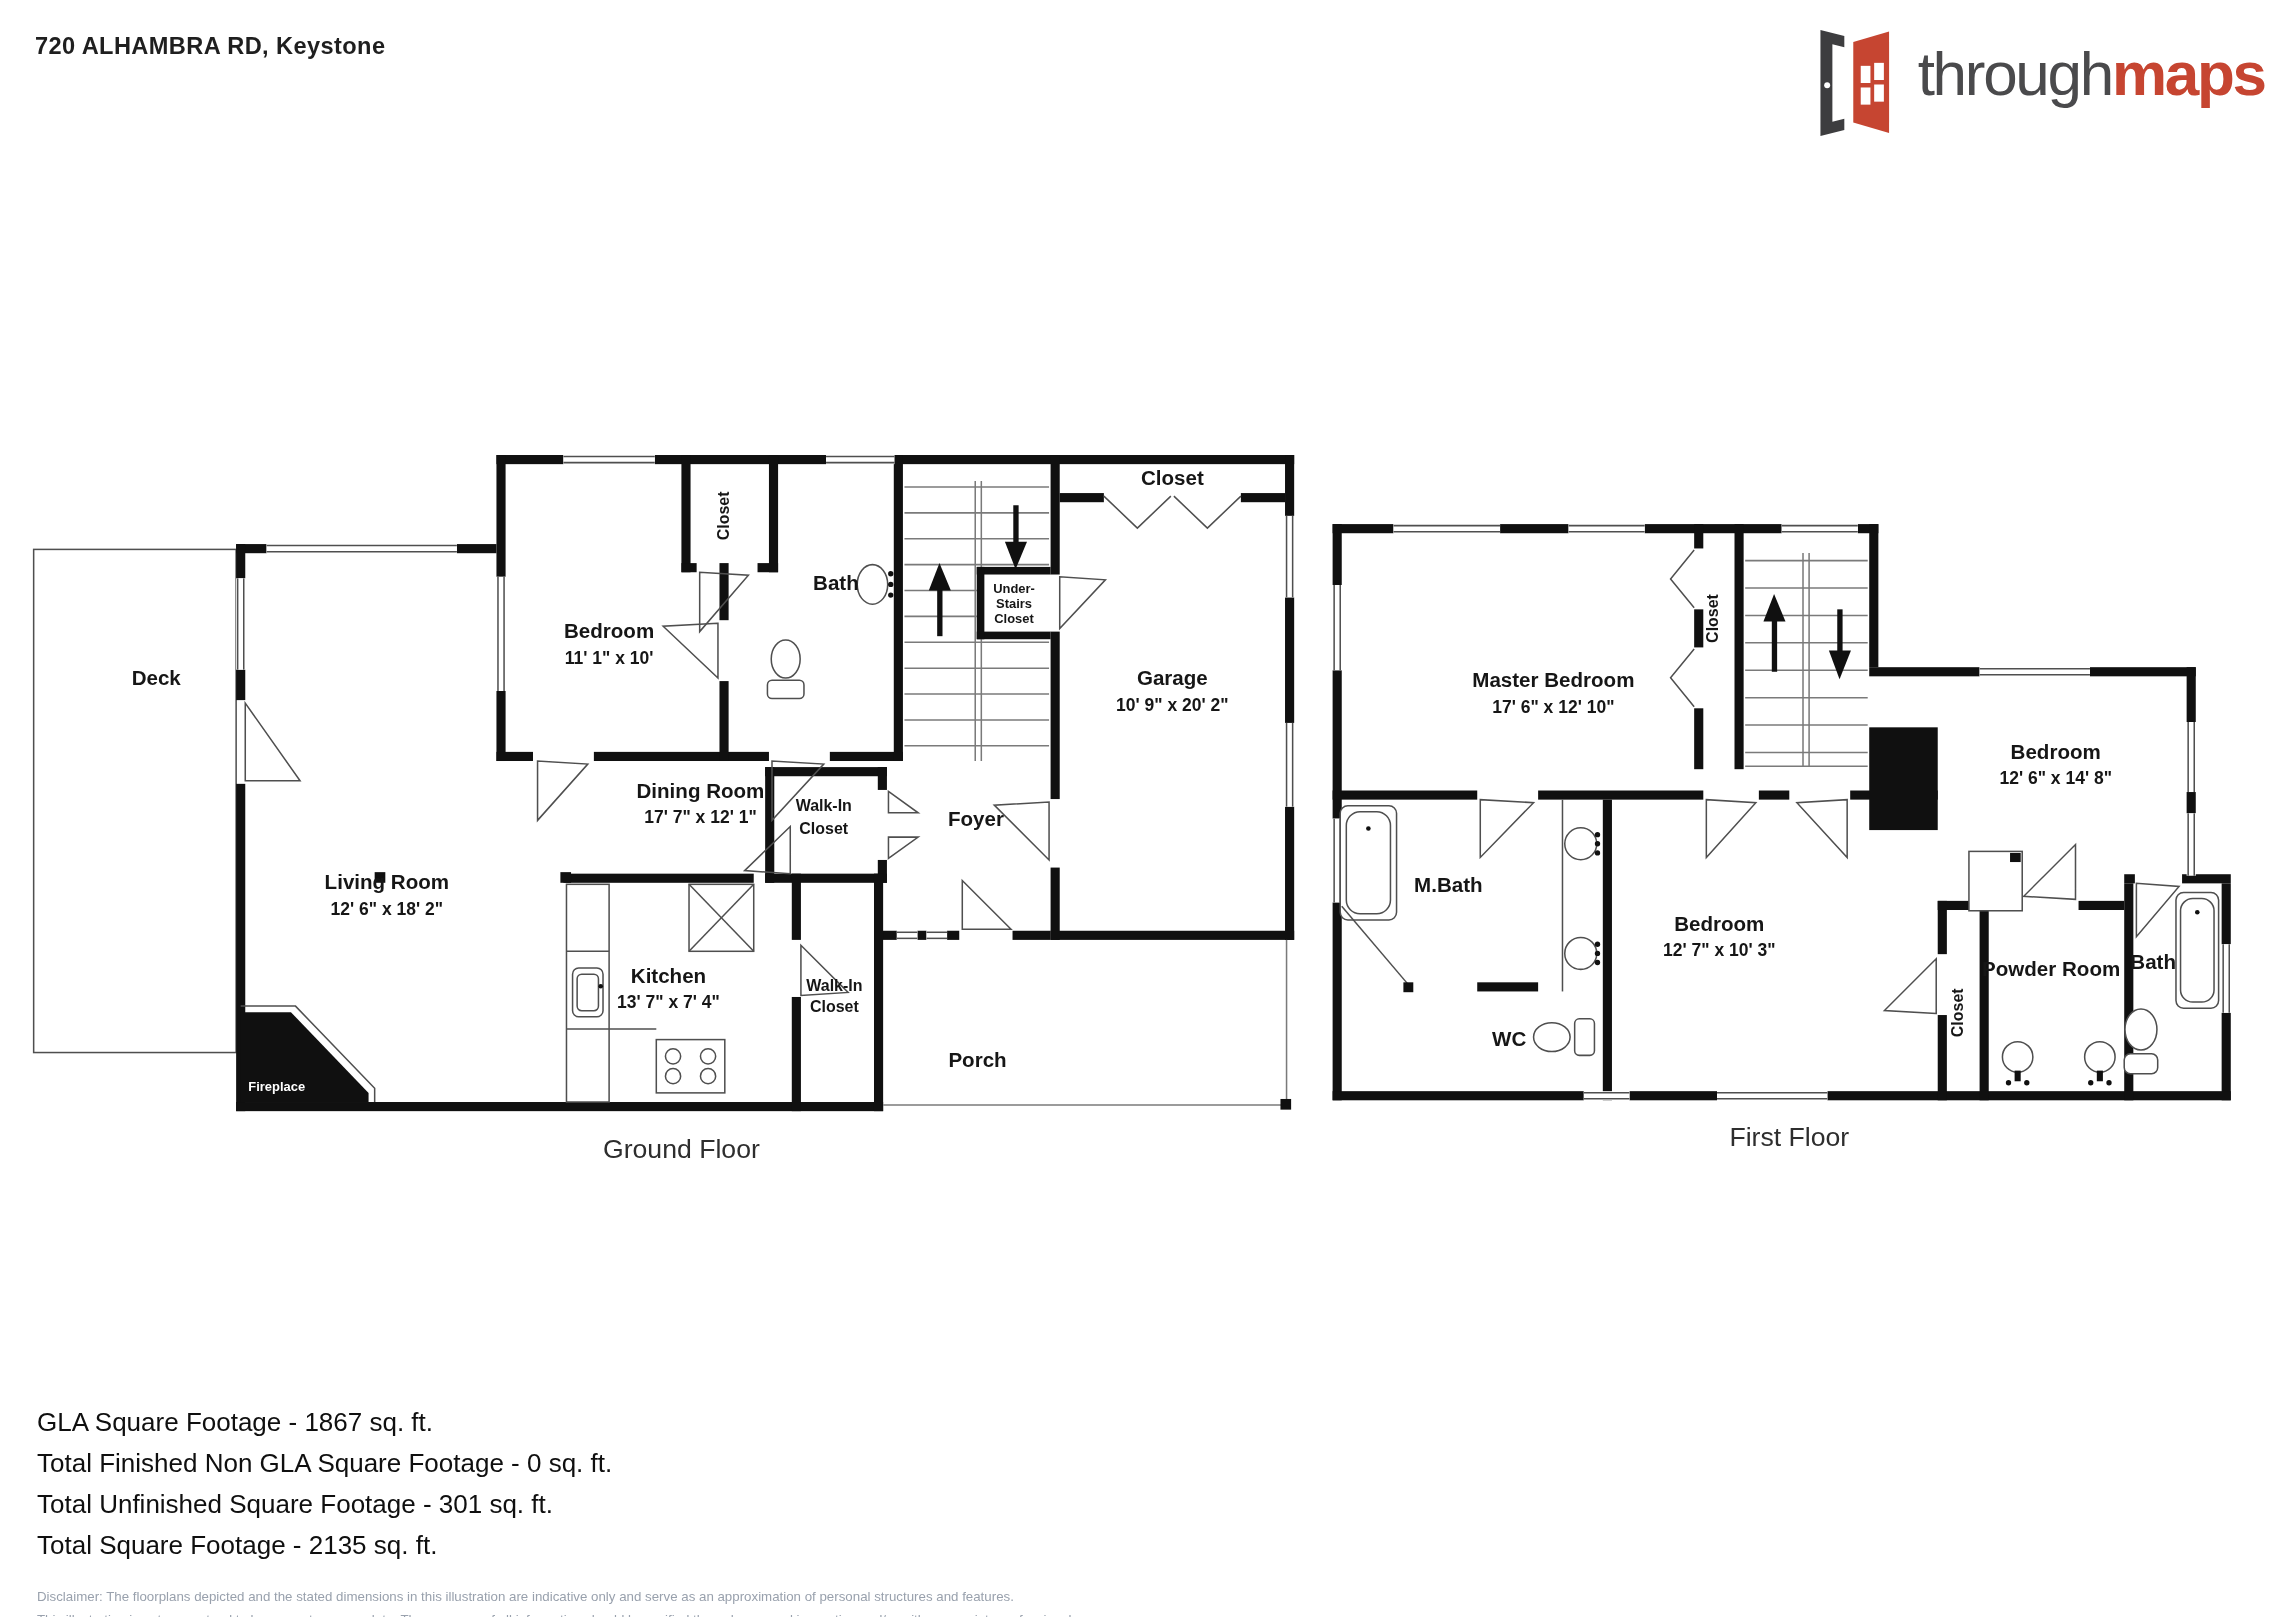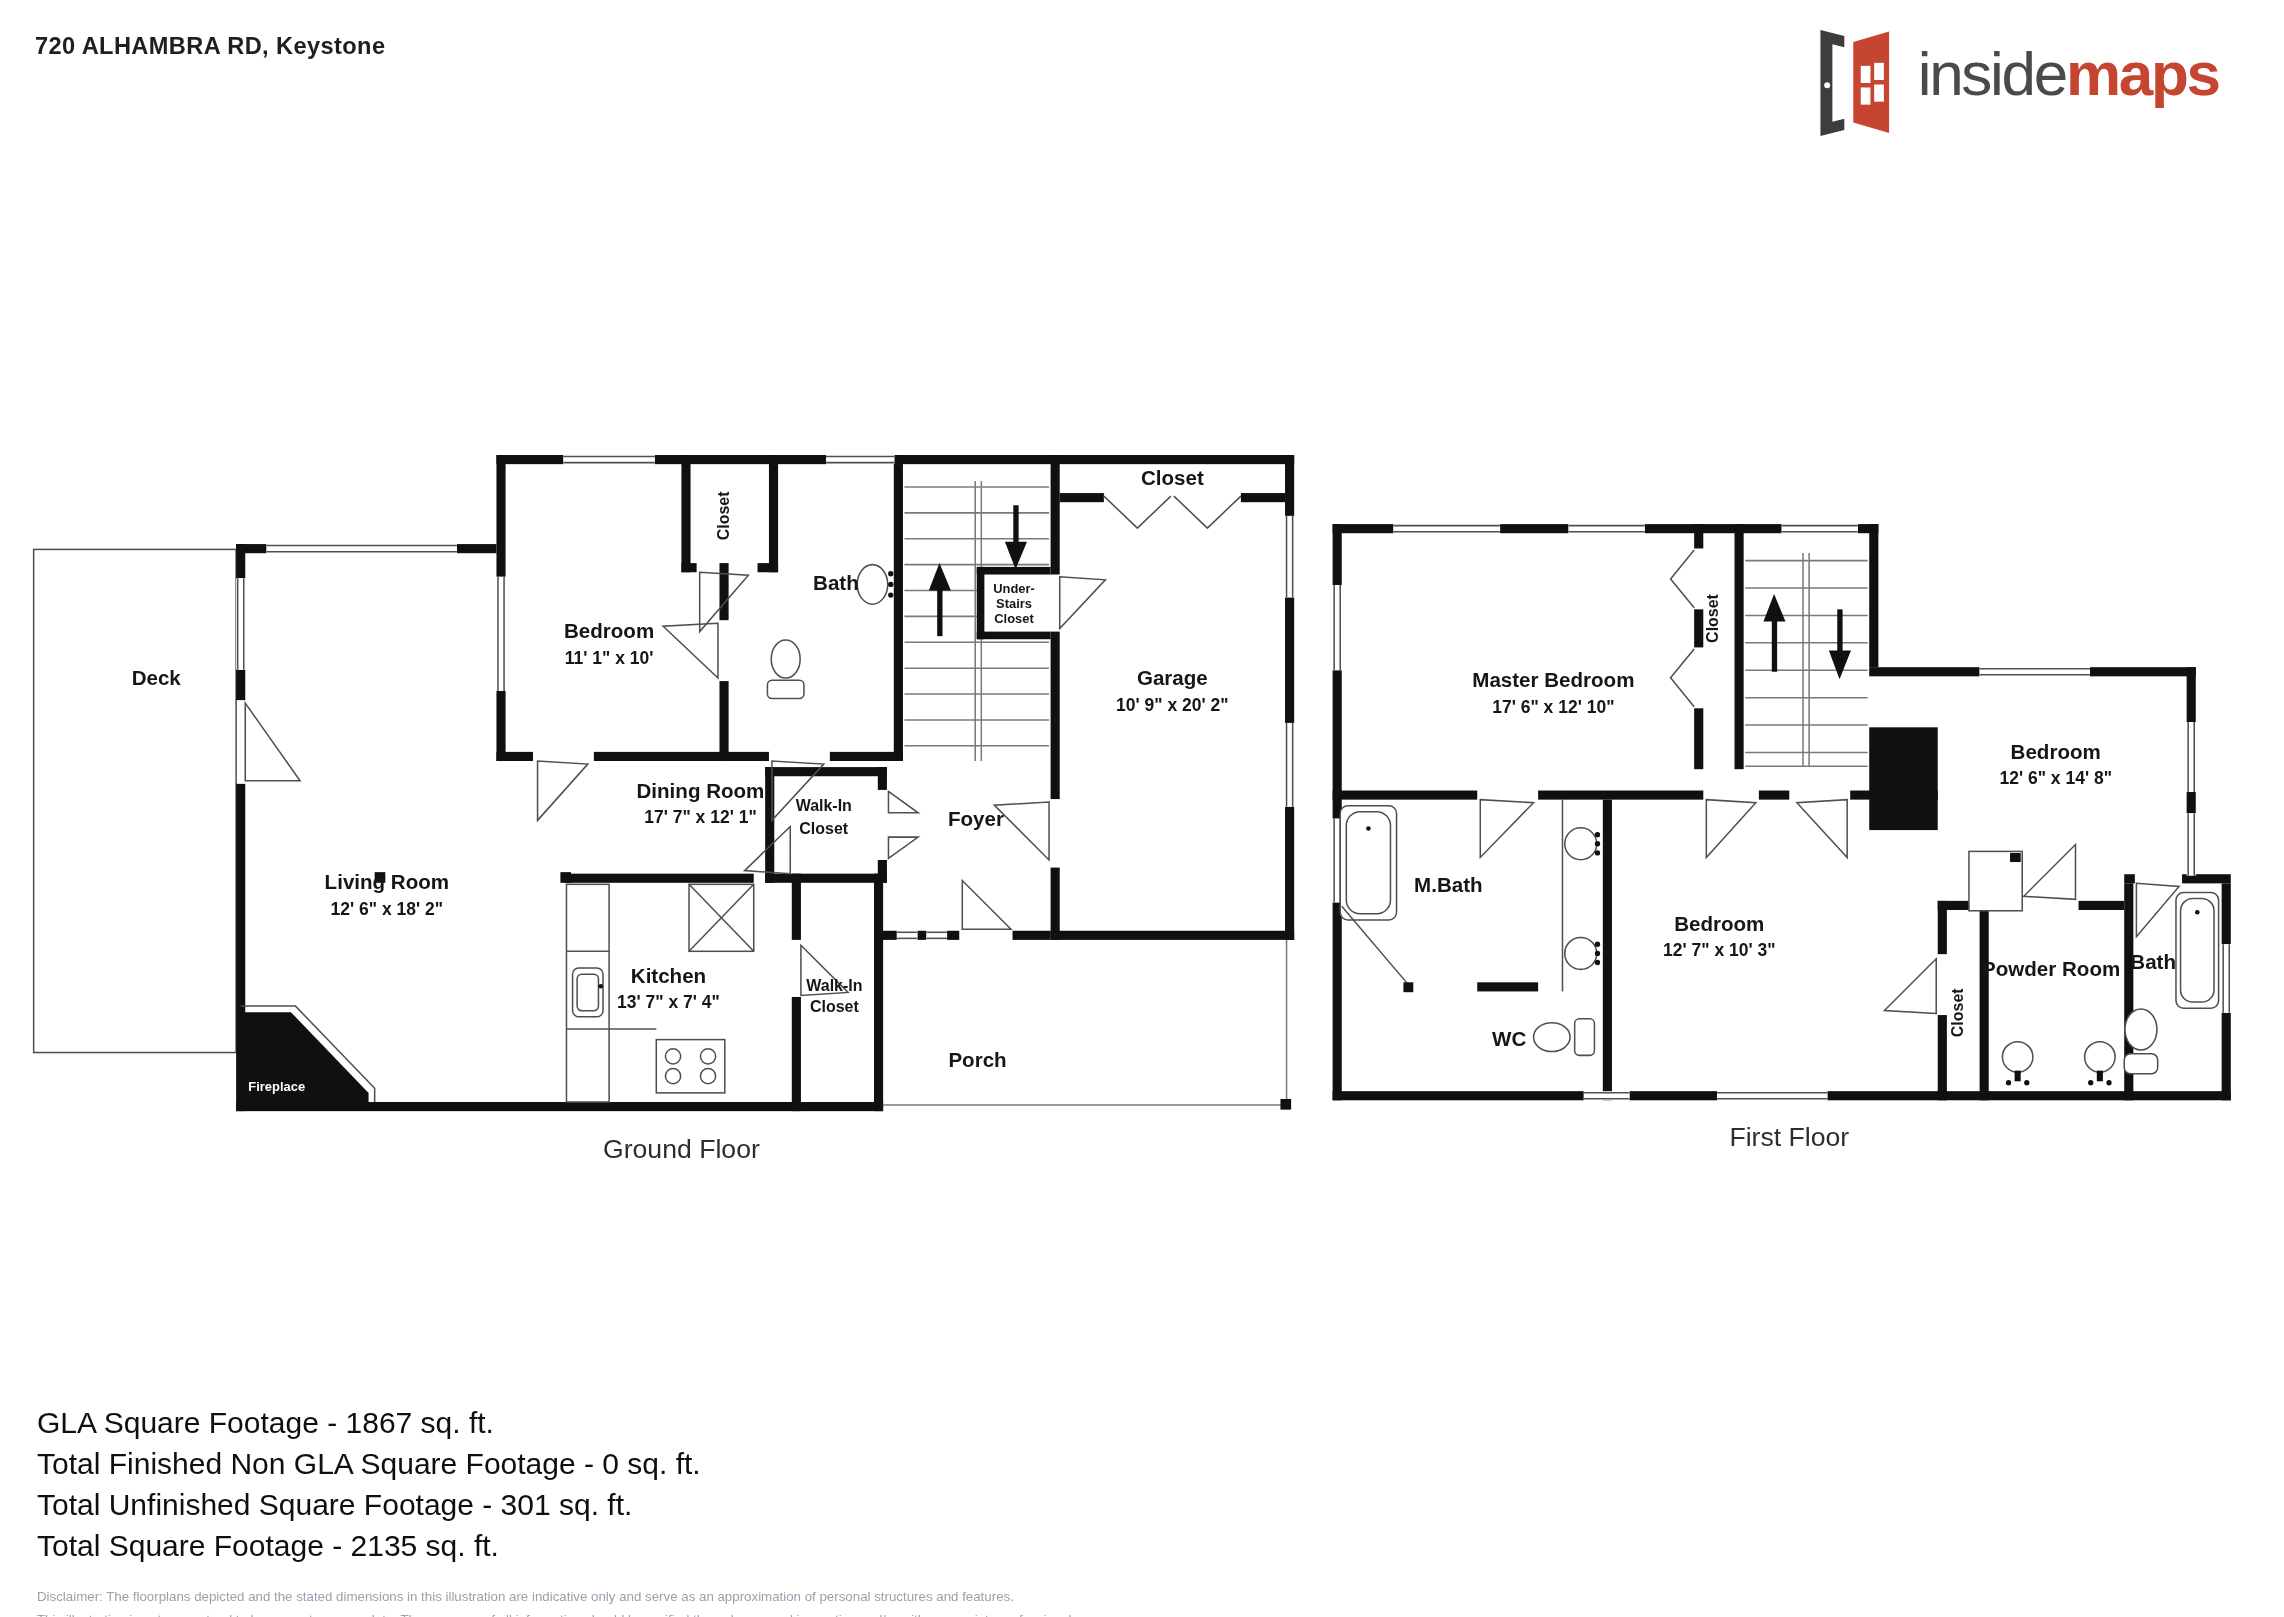--- a/index.html
+++ b/index.html
@@ -16,41 +16,41 @@
   .rsm{font-weight:bold;font-size:21px;fill:#161616;}
   .rtiny{font-weight:bold;font-size:17px;fill:#161616;}
   .ftitle{font-size:35px;fill:#2e2e2e;}
   .fpwhite{font-weight:bold;font-size:17px;fill:#ffffff;}
   .wall{fill:#101010;}
   .thin{stroke:#4f4f4f;stroke-width:2;fill:none;}
   .thinf{stroke:#4f4f4f;stroke-width:2;fill:#ffffff;}
   .tread{stroke:#7a7a7a;stroke-width:2;fill:none;}
   .winline{stroke:#4f4f4f;stroke-width:2;}
   .arrow{fill:#101010;}
-  .footer{position:absolute;left:37px;top:1402px;color:#0f0f0f;font-size:30px;line-height:41px;}
+  .footer{position:absolute;left:37px;top:1402px;color:#0f0f0f;font-size:26px;line-height:41px;}
   .disclaimer{position:absolute;left:37px;top:1585px;color:#99a1ad;font-size:13.3px;line-height:23px;}
 </style>
 </head>
 <body>
 
 <div class="page">
 
   <div class="address">720 ALHAMBRA RD, Keystone</div>
 
   <div class="logo">
     <svg width="97" height="114" viewBox="0 0 130 150">
       <path d="M14 4 L46 12 V27 L30 23 V127 L46 123 V138 L14 146 Z" fill="#3d3d3f"></path>
       <circle cx="23" cy="78" r="4" fill="#ffffff"></circle>
       <polygon points="58,20 106,6 106,142 58,128" fill="#c64531"></polygon>
       <rect x="68" y="52" width="13" height="23" fill="#ffffff"></rect>
       <rect x="86" y="48" width="13" height="23" fill="#ffffff"></rect>
       <rect x="68" y="81" width="13" height="23" fill="#ffffff"></rect>
       <rect x="86" y="77" width="13" height="23" fill="#ffffff"></rect>
     </svg>
-    <div class="logo-text"><span class="logo-inside">inside</span><span class="logo-maps">maps</span></div>
+    <div class="logo-text"><span class="logo-inside">through</span><span class="logo-maps">maps</span></div>
   </div>
 
   <svg style="position:absolute;left:23px;top:445px;" width="1294" height="750" viewBox="30 585 1700 985">
 
     <rect x="44" y="722" width="266" height="661" class="thin"></rect>
 
     <g class="tread">
       <line x1="1188" y1="640" x2="1378" y2="640"></line>
         <line x1="1188" y1="674" x2="1378" y2="674"></line>
       <line x1="1188" y1="708" x2="1378" y2="708"></line>

